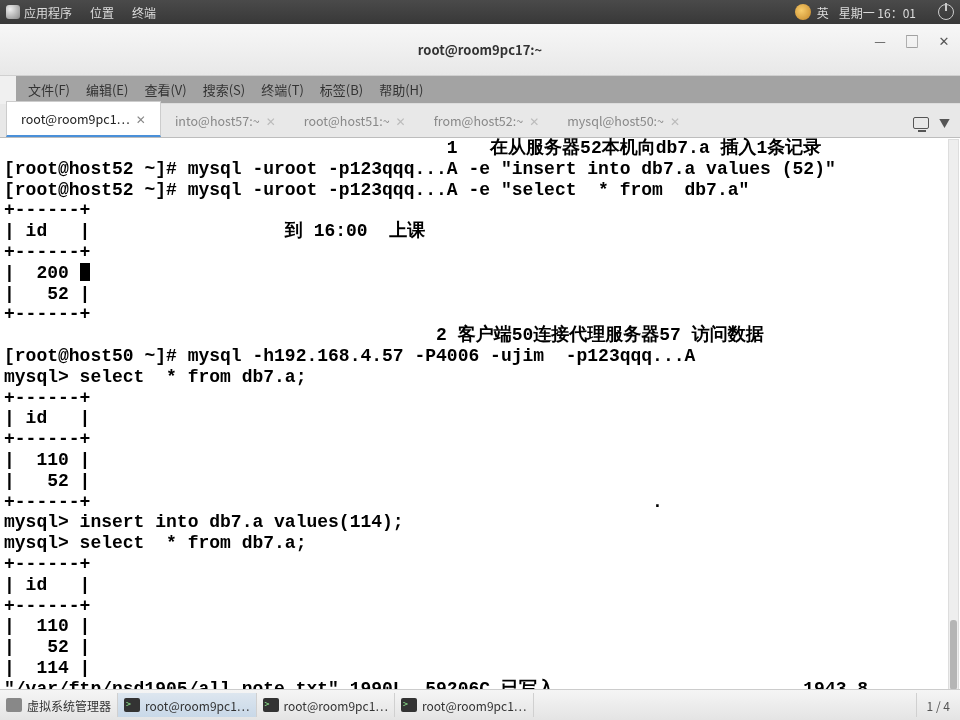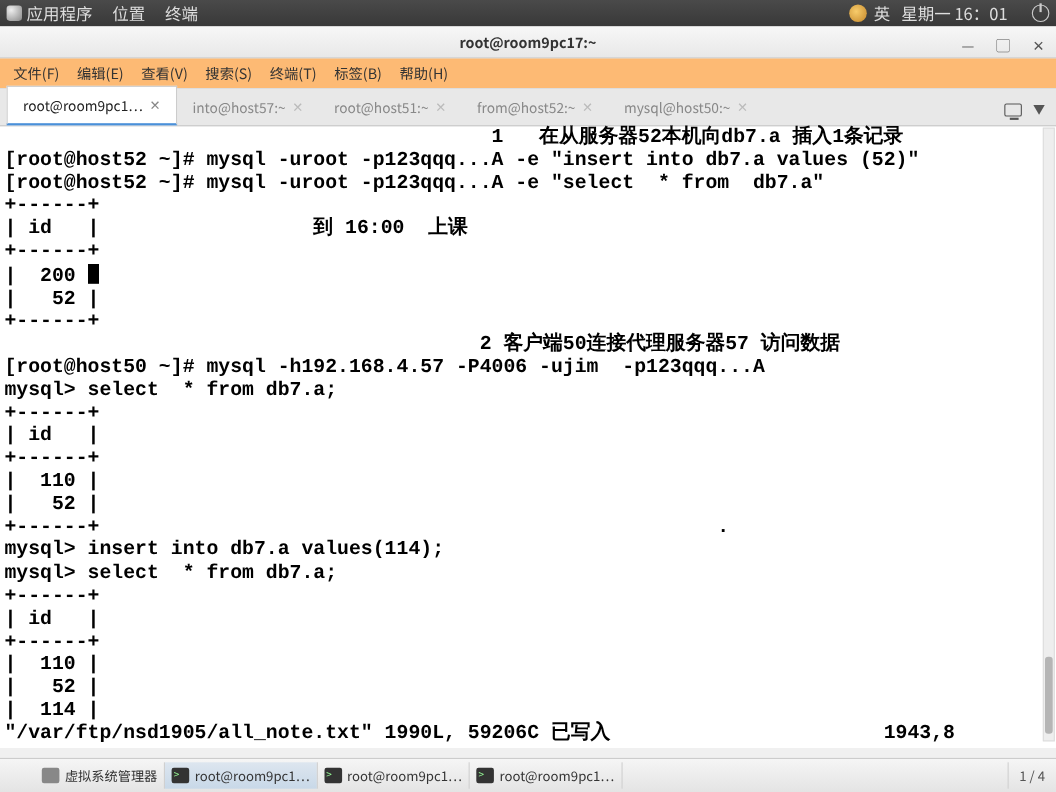--- a/index.html
+++ b/index.html
@@ -1,47 +1,47 @@
 <!DOCTYPE html>
 <html><head>
 <meta charset="utf-8">
 <style>
 * { margin: 0; padding: 0; box-sizing: border-box; }
 body { width: 960px; height: 720px; font-family: "Noto Sans CJK SC", sans-serif; background: #f0f0f0; overflow: hidden; position: relative; }
-.top-panel { height: 24px; background: linear-gradient(#4a4a4a,#383838); color: #ddd; display: flex; align-items: center; font-size: 15px; padding: 0 6px; }
+.top-panel { height: 24px; background: linear-gradient(#4a4a4a,#383838); color: #ddd; display: flex; align-items: center; font-size: 12px; padding: 0 6px; }
 .top-panel .app-icon { width: 14px; height: 14px; margin-right: 4px; background: radial-gradient(circle at 30% 30%, #eee, #888); border-radius: 3px; }
 .top-panel .tp-item { margin-right: 18px; }
 .top-panel .spacer { flex: 1; }
 .top-panel .sogou { width: 16px; height: 16px; border-radius: 50%; background: radial-gradient(circle at 40% 40%, #f8cc6b, #c4872a); margin-right: 6px; }
 .top-panel .ime { margin-right: 10px; }
 .top-panel .clock { margin-right: 22px; }
 .top-panel .power { width: 16px; height: 16px; border: 1.5px solid #ccc; border-radius: 50%; position: relative; }
 .top-panel .power::before { content: ""; position: absolute; top: -2px; left: 6px; width: 2px; height: 8px; background: #ccc; }
-.titlebar { height: 29px; background: linear-gradient(#f7f7f7,#e8e8e8); border-bottom: 1px solid #d0d0d0; display: flex; align-items: center; justify-content: center; position: relative; }
+.titlebar { height: 52px; background: linear-gradient(#f7f7f7,#e8e8e8); border-bottom: 1px solid #d0d0d0; display: flex; align-items: center; justify-content: center; position: relative; }
 .titlebar .title { font-size: 13px; color: #333; font-weight: bold; }
 .titlebar .win-controls { position: absolute; right: 6px; top: 6px; display: flex; gap: 12px; }
 .titlebar .win-controls span { width: 20px; height: 20px; display: flex; align-items: center; justify-content: center; font-size: 13px; color: #555; cursor: pointer; }
-.menubar { height: 28px; background: #fdba74; border-bottom: 1px solid #ddd; display: flex; align-items: center; padding: 0 4px; font-size: 13px; color: #333; }
+.menubar { height: 28px; background: #a3a3a3; border-bottom: 1px solid #ddd; display: flex; align-items: center; padding: 0 4px; font-size: 13px; color: #333; margin-left: 16px; }
 .menubar .menu-item { padding: 3px 8px; }
 .tabbar { height: 34px; background: #e8e8e8; display: flex; align-items: flex-end; border-bottom: 1px solid #bdbdbd; padding-left: 6px; }
 .tabbar .tab { padding: 7px 14px 7px 14px; font-size: 12.5px; color: #888; display: flex; align-items: center; gap: 6px; position: relative; }
 .tabbar .tab.active { color: #222; background: #fff; border-top: 1px solid #ccc; border-left: 1px solid #ccc; border-right: 1px solid #ccc; border-bottom: 2px solid #4a90d9; }
 .tabbar .tab .close { font-size: 12px; color: #bbb; }
 .tabbar .tab.active .close { color: #888; }
 .tabbar .spacer { flex: 1; }
 .tabbar .right-icons { padding: 0 10px 6px 0; display: flex; align-items: center; gap: 10px; color: #555; }
 .tabbar .vm-icon { width: 16px; height: 12px; border: 1.5px solid #555; border-radius: 2px; position: relative; }
 .tabbar .vm-icon::after { content:""; position:absolute; left:4px; bottom:-4px; width:8px; height:2px; background:#555; }
 .tabbar .chev { font-size: 11px; }
 .terminal { background: #fff; height: 565px; position: relative; }
 .terminal-content { font-family: "Courier New", "WenQuanYi Micro Hei Mono", monospace; font-size: 18px; font-weight: bold; line-height: 20.8px; white-space: pre; color: #000; padding: 0 4px; }
 .terminal .scrollbar { position: absolute; right: 1px; top: 1px; width: 11px; height: 558px; background: #eee; border: 1px solid #ddd; }
 .terminal .scrollbar .thumb { position: absolute; left: 1px; right: 1px; top: 480px; height: 70px; background: #b5b5b5; border-radius: 3px; }
 .cursor { display:inline-block; width:10px; height:18px; background:#000; vertical-align:-3px; }
-.taskbar { position: absolute; bottom: 0; left: 0; right: 0; height: 31px; background: linear-gradient(#f5f5f5,#e4e4e4); border-top: 1px solid #ccc; display: flex; align-items: center; font-size: 12px; color: #333; padding-left: 32px; }
+.taskbar { position: absolute; bottom: 0; left: 0; right: 0; height: 31px; background: linear-gradient(#f5f5f5,#e4e4e4); border-top: 1px solid #ccc; display: flex; align-items: center; font-size: 12px; color: #333; }
 .taskbar .task { height: 24px; display: flex; align-items: center; gap: 5px; padding: 0 6px; border-right: 1px solid #d0d0d0; max-width: 150px; overflow: hidden; white-space: nowrap; }
 .taskbar .task.active { background: linear-gradient(#dde6ef,#c8d8e8); }
 .taskbar .spacer { flex: 1; }
 .taskbar .ws { padding: 0 10px; color: #555; border-left: 1px solid #d0d0d0; height: 24px; display: flex; align-items: center; text-align: center; }
 .task-icon { width: 16px; height: 14px; display: inline-block; }
 .task-icon.vm { background: #888; border-radius: 2px; }
 .task-icon.wps { background: #ff6b35; border-radius: 3px; }
 .task-icon.term { background: #333; border-radius: 2px; position: relative; }
 .task-icon.term::before { content: ">"; position: absolute; color: #9f9; font-size: 9px; left: 2px; top: -1px; }
 .task-icon.q { background: #4a90d9; border-radius: 2px; }

